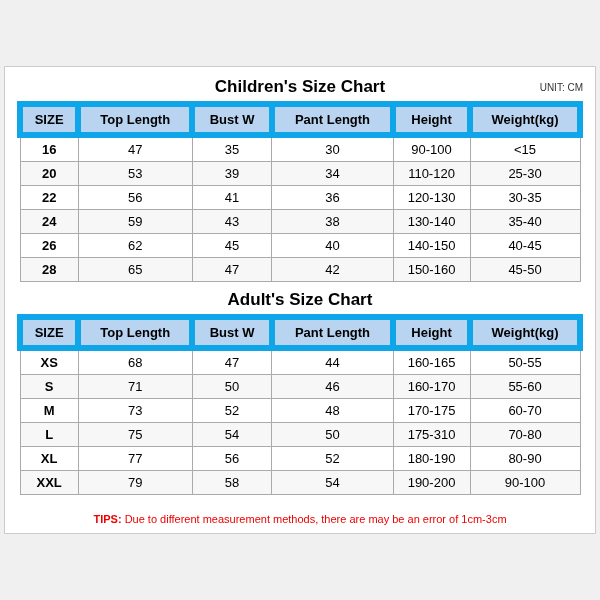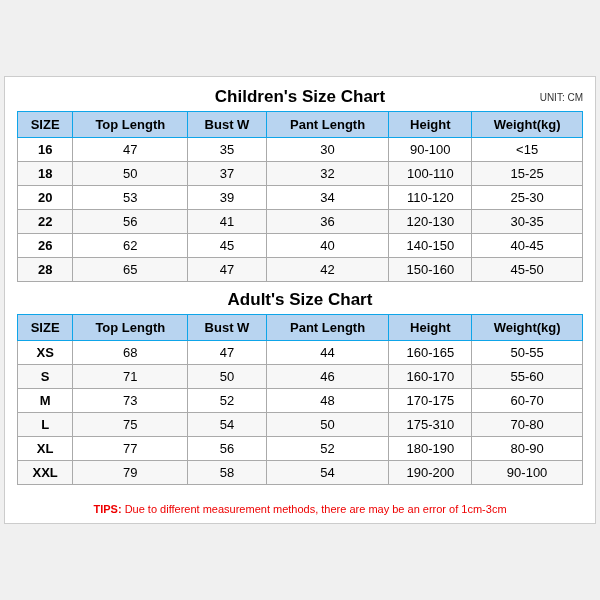--- a/index.html
+++ b/index.html
@@ -36,21 +36,21 @@
       font-size: 10px;
       color: #333;
     }
     table {
       width: 100%;
       border-collapse: collapse;
       font-size: 13px;
     }
     th {
       background-color: #b8d4f0;
-      border: 1px solid #0ea5e9;
+      border: 6px solid #0ea5e9;
       padding: 5px 4px;
       text-align: center;
       font-weight: bold;
     }
     td {
       border: 1px solid #aaa;
       padding: 4px 4px;
       text-align: center;
     }
     tr:nth-child(even) td {
@@ -99,42 +99,42 @@
     <tbody id="children-tbody">
     <tr>
           <td>16</td>
           <td>47</td>
           <td>35</td>
           <td>30</td>
           <td>90-100</td>
           <td>&lt;15</td>
         </tr>
         <tr>
-          <td>18</td>
-          <td>50</td>
-          <td>37</td>
-          <td>32</td>
-          <td>100-110</td>
-          <td>15-25</td>
-        </tr>
-        <tr>
           <td>20</td>
           <td>53</td>
           <td>39</td>
           <td>34</td>
           <td>110-120</td>
           <td>25-30</td>
         </tr>
         <tr>
           <td>22</td>
           <td>56</td>
           <td>41</td>
           <td>36</td>
           <td>120-130</td>
           <td>30-35</td>
+        </tr>
+        <tr>
+          <td>24</td>
+          <td>59</td>
+          <td>43</td>
+          <td>38</td>
+          <td>130-140</td>
+          <td>35-40</td>
         </tr>
         <tr>
           <td>26</td>
           <td>62</td>
           <td>45</td>
           <td>40</td>
           <td>140-150</td>
           <td>40-45</td>
         </tr>
         <tr>

